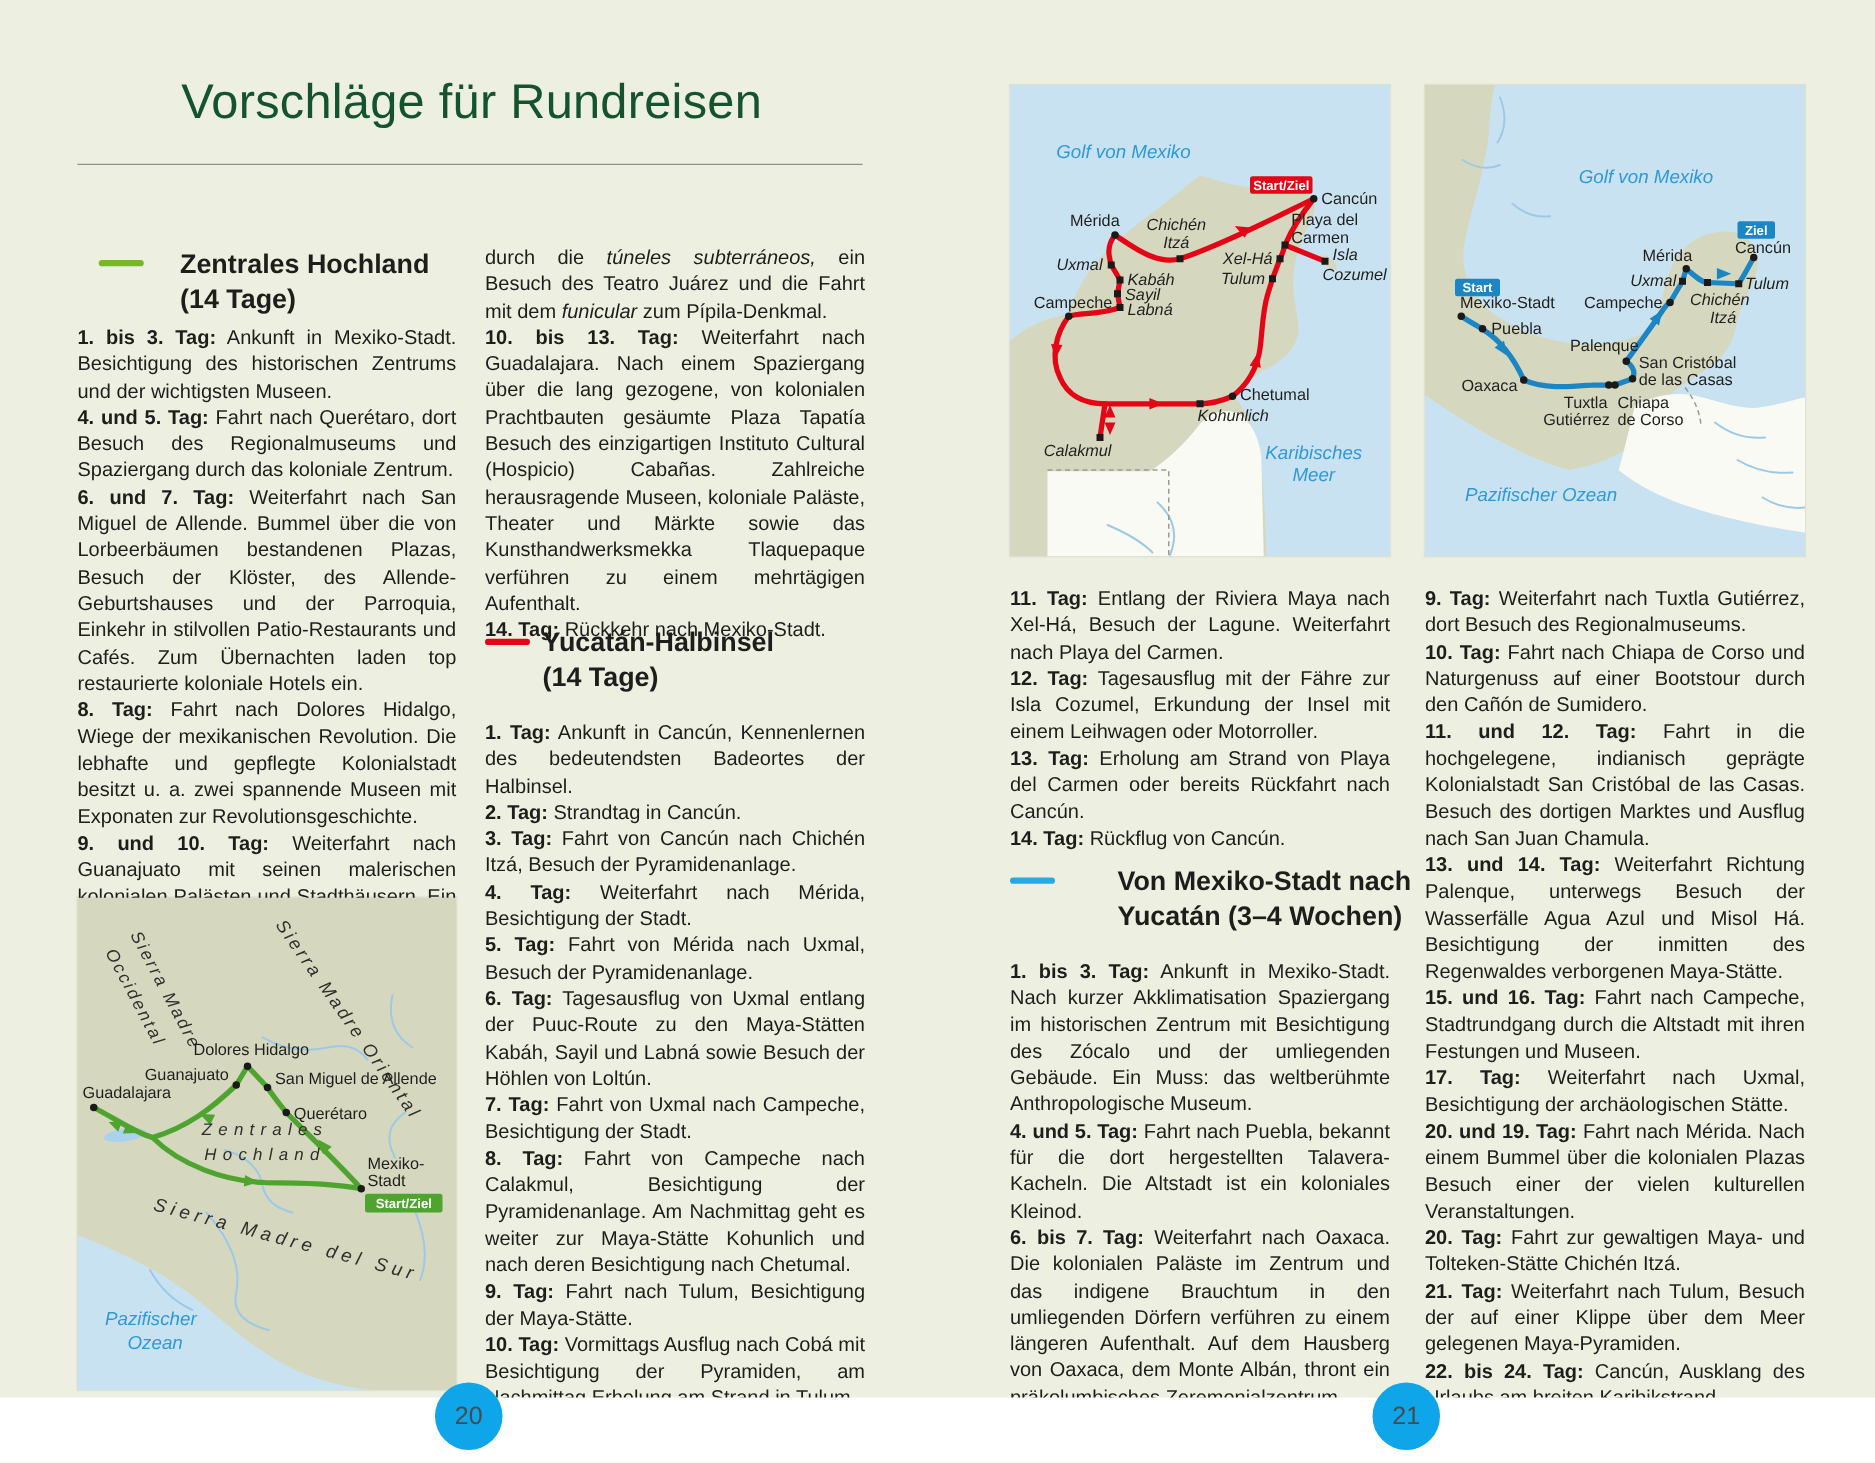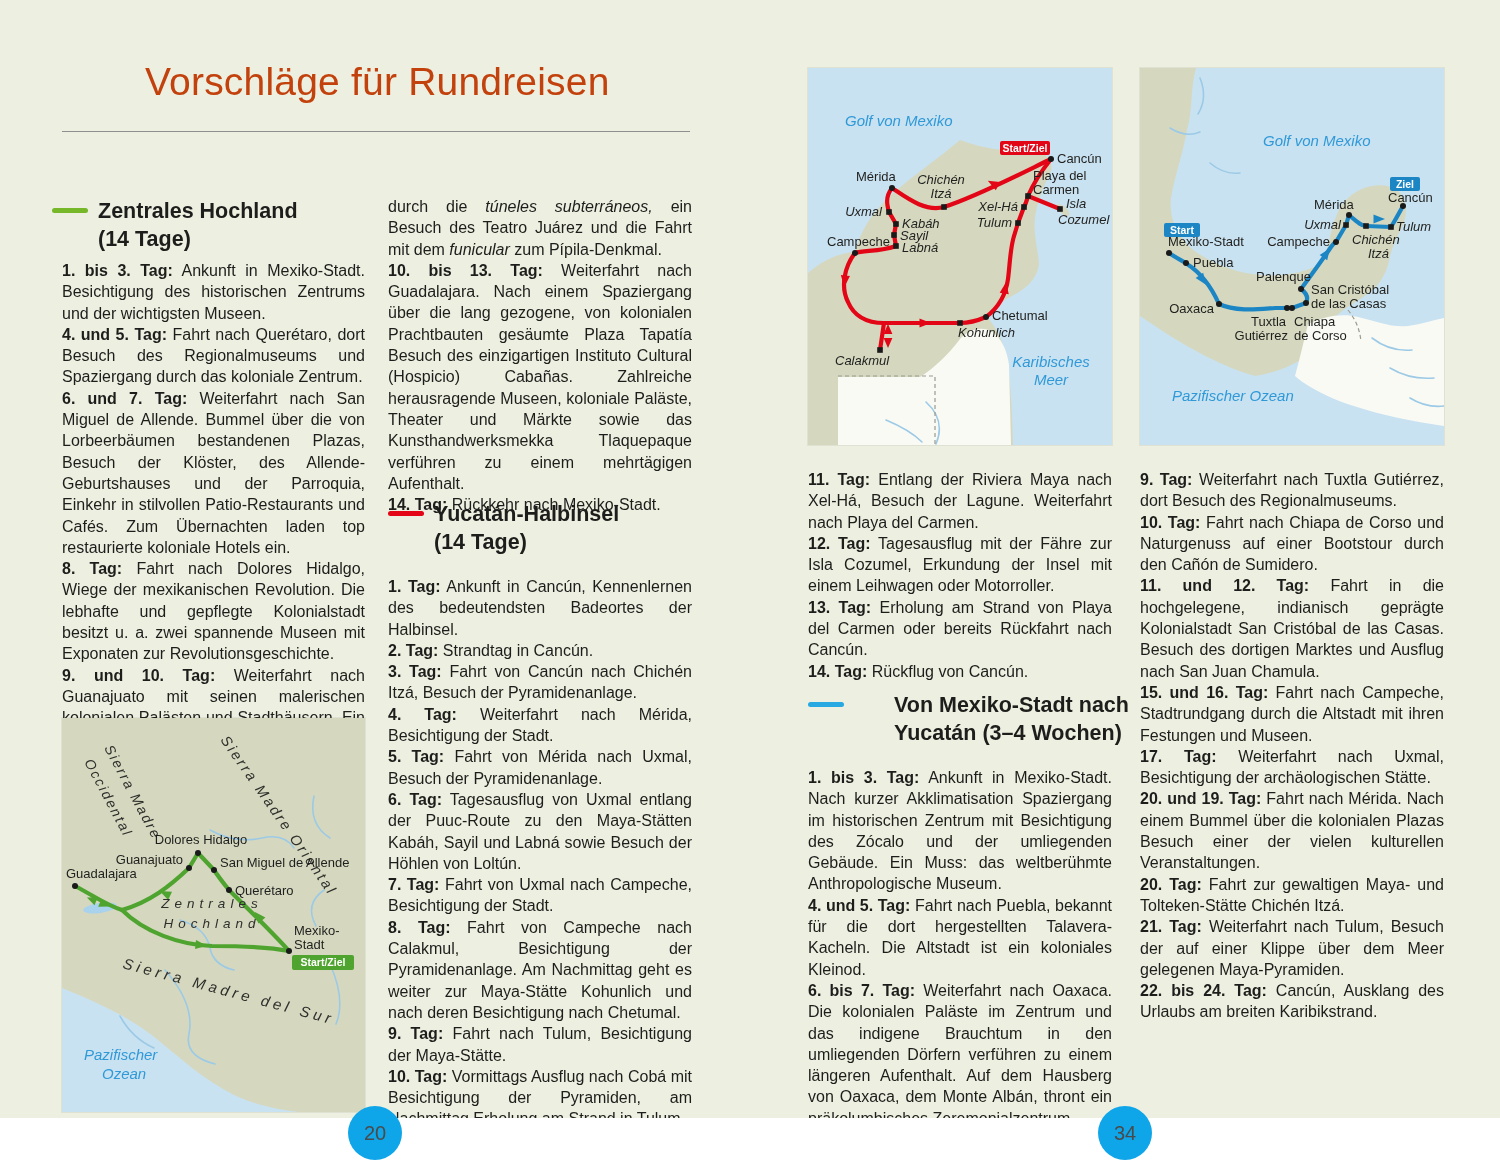--- a/index.html
+++ b/index.html
@@ -20,24 +20,24 @@
   .map{position:absolute;box-shadow:0 0 0 1px rgba(0,0,0,0.06);}
   .map svg{display:block;}
   .pagenum{position:absolute;top:1106px;width:54px;height:54px;border-radius:50%;background:#0ea5e9;
     text-align:center;line-height:54px;font-size:20px;color:#4a4a4a;}
 </style>
 </head>
 <body>
 
 <div class="page">
 
-  <h1 class="title" style="color: #c2410c;">Vorschläge für Rundreisen</h1>
+  <h1 class="title" style="color: #14532d;">Vorschläge für Rundreisen</h1>
   <div class="rule"></div>
 
-  <div class="section-head" style="left:52px;top:197px;">
+  <div class="section-head" style="left:79px;top:197px;gap:19px;">
     <span class="dash" style="background: rgb(118, 184, 42);"></span>
     <span><span>Zentrales Hochland</span><br><span>(14 Tage)</span></span>
   </div>
 
   <div class="entries" style="left:62px;top:260px;width:303px;">
       <p><b>1. bis 3. Tag:</b> Ankunft in Mexiko-Stadt. Besichtigung des historischen Zentrums und der wichtigsten Museen.</p>
       <p><b>4. und 5. Tag:</b> Fahrt nach Querétaro, dort Besuch des Regionalmuseums und Spaziergang durch das koloniale Zentrum.</p>
       <p><b>6. und 7. Tag:</b> Weiterfahrt nach San Miguel de Allende. Bummel über die von Lorbeerbäumen bestandenen Plazas, Besuch der Klöster, des Allende-Geburtshauses und der Parroquia, Einkehr in stilvollen Patio-Restaurants und Cafés. Zum Übernachten laden top restaurierte koloniale Hotels ein.</p>
       <p><b>8. Tag:</b> Fahrt nach Dolores Hidalgo, Wiege der mexikanischen Revolution. Die lebhafte und gepflegte Kolonialstadt besitzt u. a. zwei spannende Museen mit Exponaten zur Revolutionsgeschichte.</p>
       <p><b>9. und 10. Tag:</b> Weiterfahrt nach Guanajuato mit seinen malerischen kolonialen Palästen und Stadthäusern. Ein Muss: die (Taxi-)fahrt</p>
@@ -269,24 +269,25 @@
         <text x="42" y="165.8" text-anchor="middle" fill="#ffffff" font-size="10.5" font-weight="bold">Start</text>
         <rect x="250" y="109" width="30" height="14" rx="2" fill="#1c86c5"></rect>
         <text x="265" y="119.8" text-anchor="middle" fill="#ffffff" font-size="10.5" font-weight="bold">Ziel</text>
       </svg>
     </div>
 
   <div class="entries" style="left:1140px;top:469px;">
       <p><b>9. Tag:</b> Weiterfahrt nach Tuxtla Gutiérrez, dort Besuch des Regionalmuseums.</p>
       <p><b>10. Tag:</b> Fahrt nach Chiapa de Corso und Naturgenuss auf einer Bootstour durch den Cañón de Sumidero.</p>
       <p><b>11. und 12. Tag:</b> Fahrt in die hochgelegene, indianisch geprägte Kolonialstadt San Cristóbal de las Casas. Besuch des dortigen Marktes und Ausflug nach San Juan Chamula.</p>
+      <p><b>13. und 14. Tag:</b> Weiterfahrt Richtung Palenque, unterwegs Besuch der Wasserfälle Agua Azul und Misol Há. Besichtigung der inmitten des Regenwaldes verborgenen Maya-Stätte.</p>
       <p><b>15. und 16. Tag:</b> Fahrt nach Campeche, Stadtrundgang durch die Altstadt mit ihren Festungen und Museen.</p>
       <p><b>17. Tag:</b> Weiterfahrt nach Uxmal, Besichtigung der archäologischen Stätte.</p>
       <p><b>20. und 19. Tag:</b> Fahrt nach Mérida. Nach einem Bummel über die kolonialen Plazas Besuch einer der vielen kulturellen Veranstaltungen.</p>
       <p><b>20. Tag:</b> Fahrt zur gewaltigen Maya- und Tolteken-Stätte Chichén Itzá.</p>
       <p><b>21. Tag:</b> Weiterfahrt nach Tulum, Besuch der auf einer Klippe über dem Meer gelegenen Maya-Pyramiden.</p>
       <p><b>22. bis 24. Tag:</b> Cancún, Ausklang des Urlaubs am breiten Karibikstrand.</p>
     </div>
 
 </div>
 
 <div class="pagenum" style="left:348px;">20</div>
-<div class="pagenum" style="left:1098px;">34</div>
+<div class="pagenum" style="left:1098px;">21</div>
 
 </body></html>

